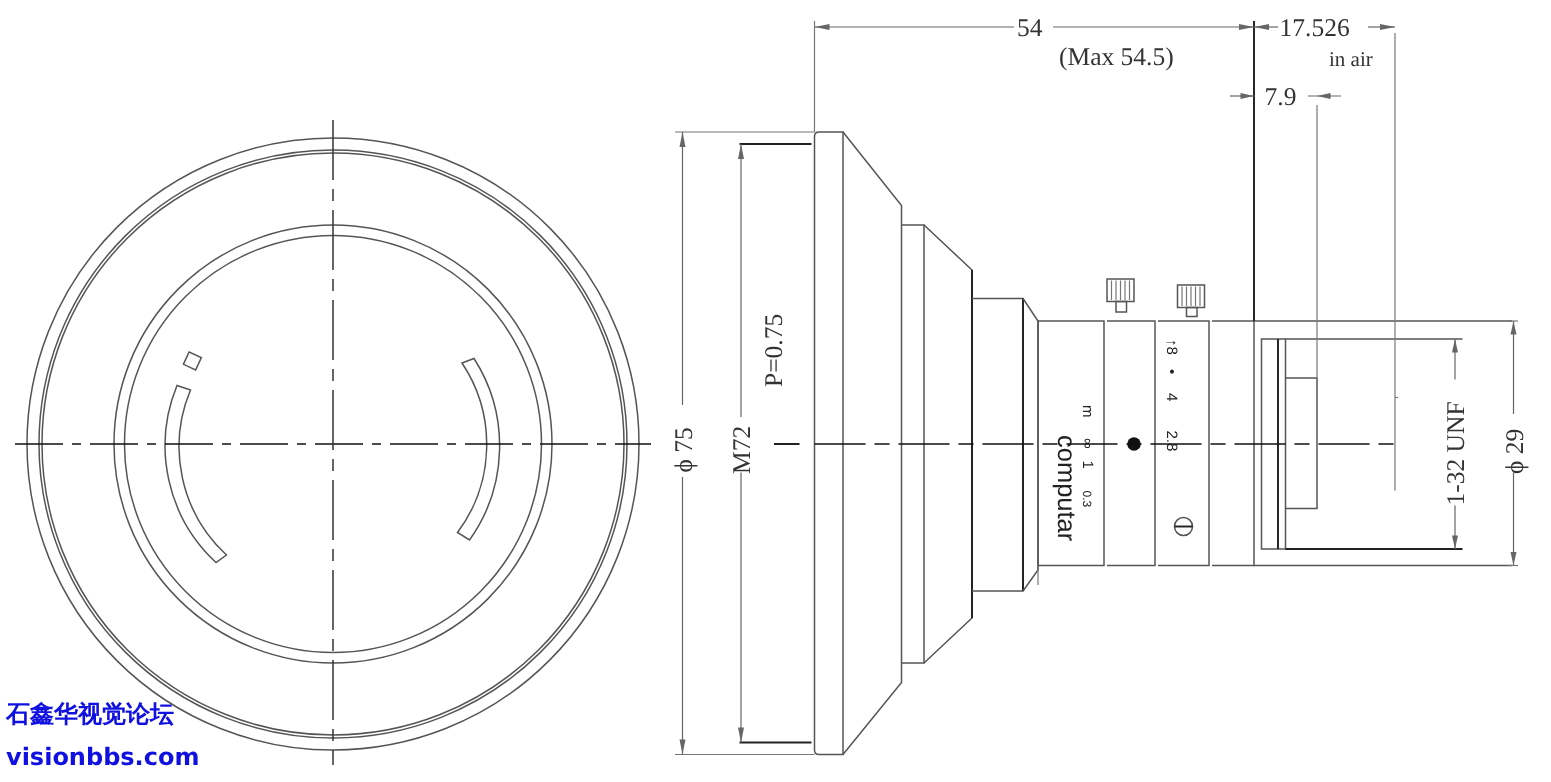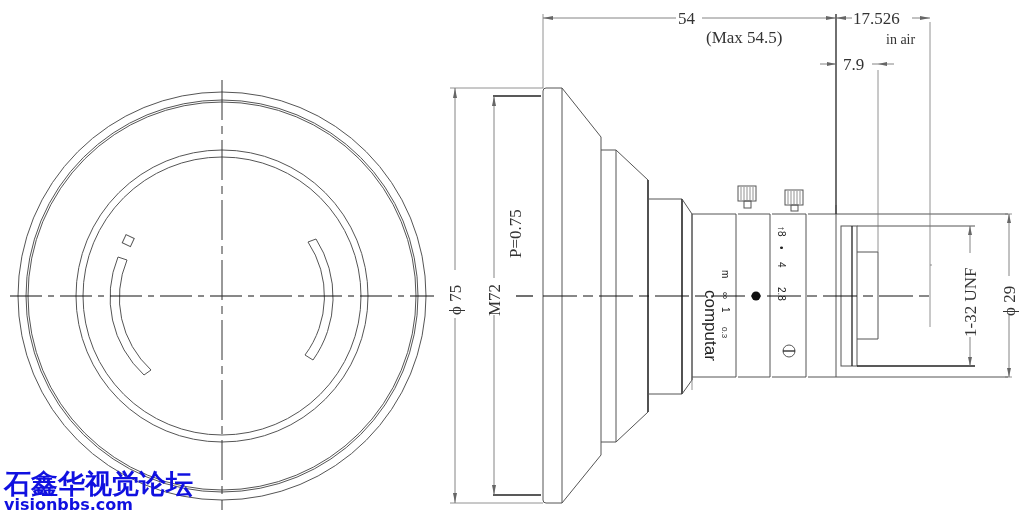--- a/index.html
+++ b/index.html
@@ -8,21 +8,21 @@
   .ln{stroke:#555;stroke-width:1;fill:none;}
   .lnd{stroke:#222;stroke-width:1.3;fill:none;}
   .thin{stroke:#777;stroke-width:0.8;fill:none;}
   .center{stroke:#111;stroke-width:1;fill:none;stroke-dasharray:32,6,6,6;}
   .dim{stroke:#666;stroke-width:0.8;fill:none;}
   .dimtxt{font-family:"Liberation Serif","DejaVu Serif",serif;font-size:17px;fill:#333;}
   .small{font-family:"Liberation Serif","DejaVu Serif",serif;font-size:14px;fill:#333;}
   .mark{font-family:"Liberation Sans","DejaVu Sans",sans-serif;font-size:10px;fill:#222;}
   .brand{font-family:"Liberation Sans","DejaVu Sans",sans-serif;font-size:17px;fill:#222;}
   .wm{position:absolute;left:4px;color:#1010e0;font-family:"DejaVu Sans","Liberation Sans",sans-serif;font-weight:bold;}
-  #wm1{top:466px;font-size:27px;letter-spacing:0px;}
+  #wm1{top:466px;font-size:16px;letter-spacing:0px;}
   #wm2{top:495px;font-size:16px;}
 </style>
 </head>
 <body>
 
 <svg id="drawing" viewBox="0 0 1034 521" xmlns="http://www.w3.org/2000/svg">
 
   <g>
     <circle class="ln" cx="222" cy="296" r="204"></circle>
     <circle class="ln" cx="222" cy="296" r="196"></circle>

